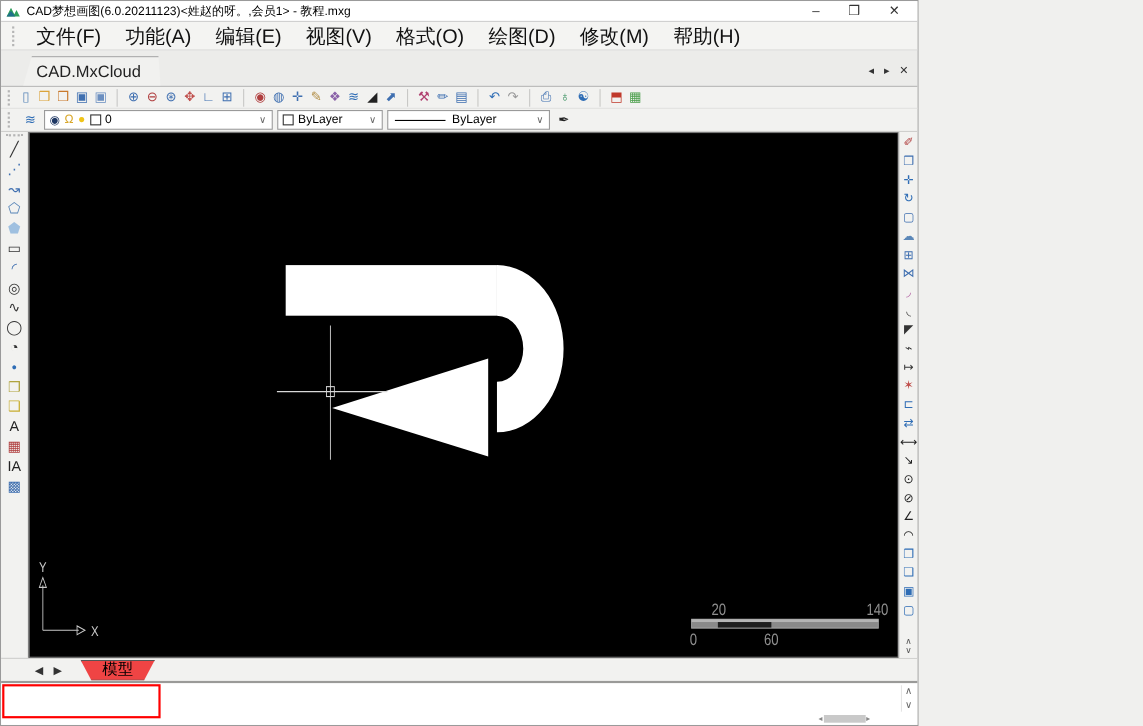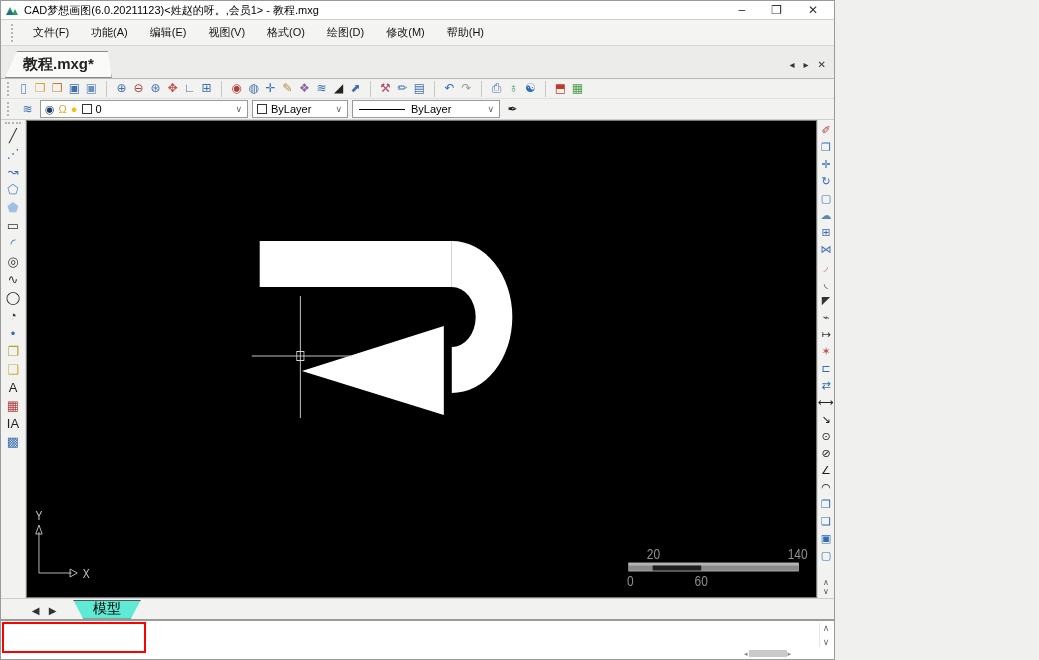--- a/index.html
+++ b/index.html
@@ -11,21 +11,21 @@
   .titlebar { height:18px; background:#ffffff; display:flex; align-items:center; padding:0 4px; flex:0 0 auto; }
   .app-icon { width:14px; height:13px; margin-right:5px; flex:0 0 auto; }
   .title-text { font-size:11px; color:#000; flex:1 1 auto; white-space:nowrap; overflow:hidden; }
   .win-controls { display:flex; gap:26px; padding-right:12px; color:#333; }
   .win-btn { font-size:12px; line-height:14px; cursor:default; }
 
   
   .menubar { height:27px; background:#f4f4f2; border-top:1px solid #d0d0d0; border-bottom:1px solid #d6d6d4;
     display:flex; align-items:center; padding-left:10px; gap:0; flex:0 0 auto; }
   .menubar .grip { width:3px; height:18px; border-left:2px dotted #b5b5b5; margin-right:8px; }
-  .menu-item { font-size:11px; color:#111; padding:3px 11px; white-space:nowrap; }
+  .menu-item { font-size:18px; color:#111; padding:3px 11px; white-space:nowrap; }
 
   
   .tabrow { height:33px; background:#ececea; border-bottom:1px solid #b9b9b7; display:flex; align-items:flex-end; padding-left:14px; flex:0 0 auto; position:relative; }
   .doc-tab { position:relative; height:27px; display:flex; align-items:center; padding:0 18px; font-size:15px; color:#222;
     clip-path:polygon(12px 0, calc(100% - 4px) 0, 100% 100%, 0 100%); background:#ececea; }
   .doc-tab.inactive { border-top:1px solid #aaa; background:#f1f1ef;
     clip-path:polygon(14px 0, calc(100% - 2px) 0, 100% 100%, 6px 100%); }
   .doc-tab.active { background:#fafaf8; font-weight:bold; z-index:2; margin-left:-10px;
     box-shadow:0 0 0 1px #8a8a8a inset; }
   .tab-nav { position:absolute; right:8px; bottom:8px; display:flex; gap:9px; color:#333; font-size:10px; }
@@ -57,21 +57,21 @@
   .rl-icon { width:24px; height:18px; font-size:13px; line-height:18px; text-align:center; cursor:default; }
   .rr-icon { width:16px; height:17px; font-size:11px; line-height:17px; text-align:center; cursor:default; }
   .rail-scroll { position:absolute; bottom:2px; left:0; width:16px; text-align:center; color:#555; font-size:8px; line-height:9px; }
 
   .canvas-wrap { flex:1 1 auto; position:relative; background:#000; border:1px solid #777; }
   .canvas-wrap svg { display:block; width:100%; height:100%; }
 
   
   .modelrow { height:21px; background:#f2f2f0; border-top:1px solid #cfcfcd; display:flex; align-items:center; padding-left:26px; flex:0 0 auto; }
   .mr-btn { width:17px; height:17px; font-size:10px; color:#333; text-align:center; line-height:17px; border:1px solid transparent; cursor:default; }
-  .model-tab { margin-left:12px; height:19px; padding:0 20px; background:#5eead4; font-size:14px; color:#000;
+  .model-tab { margin-left:12px; height:19px; padding:0 20px; background:#ef4444; font-size:14px; color:#000;
     clip-path:polygon(0 0, 100% 0, calc(100% - 10px) 100%, 10px 100%);
     box-shadow:0 0 0 1px #555 inset; display:flex; align-items:center; }
 
   
   .cmd { flex:0 0 auto; height:40px; background:#fff; border-top:2px solid #9a9a98; position:relative; display:flex; flex-direction:column; }
   .cmd-history { flex:1 1 auto; padding:1px 4px 0 4px; font-size:12.5px; line-height:14px; color:#000; white-space:pre; }
   .cmd-input { height:11px; border-top:1px solid #d0d0d0; font-size:8px; line-height:10px; color:#333; padding-left:3px; white-space:nowrap; overflow:hidden; }
   .cmd-scroll { position:absolute; right:2px; top:2px; bottom:12px; width:13px; display:flex; flex-direction:column; justify-content:space-between; align-items:center; color:#666; font-size:9px; border-left:1px solid #e4e4e4; }
   .red-box { position:absolute; left:1px; top:1px; width:144px; height:31px; border:2px solid #f00; pointer-events:none; z-index:5; }
   .hscroll { position:absolute; right:4px; bottom:1px; width:86px; height:9px; display:flex; align-items:center; gap:1px; }
@@ -106,22 +106,22 @@
         <span class="menu-item">编辑(E)</span>
         <span class="menu-item">视图(V)</span>
         <span class="menu-item">格式(O)</span>
         <span class="menu-item">绘图(D)</span>
         <span class="menu-item">修改(M)</span>
         <span class="menu-item">帮助(H)</span>
       </div>
   </div>
 
   <div class="tabrow">
-    <div class="doc-tab active">
-      <span>教程.mxg*</span>
+    <div class="doc-tab inactive">
+      <span>CAD.MxCloud</span>
     </div>
     <div class="tab-nav">
       <span>◂</span>
       <span>▸</span>
       <span>✕</span>
     </div>
   </div>
 
   <div class="toolbar1">
     <span class="grip"></span>

